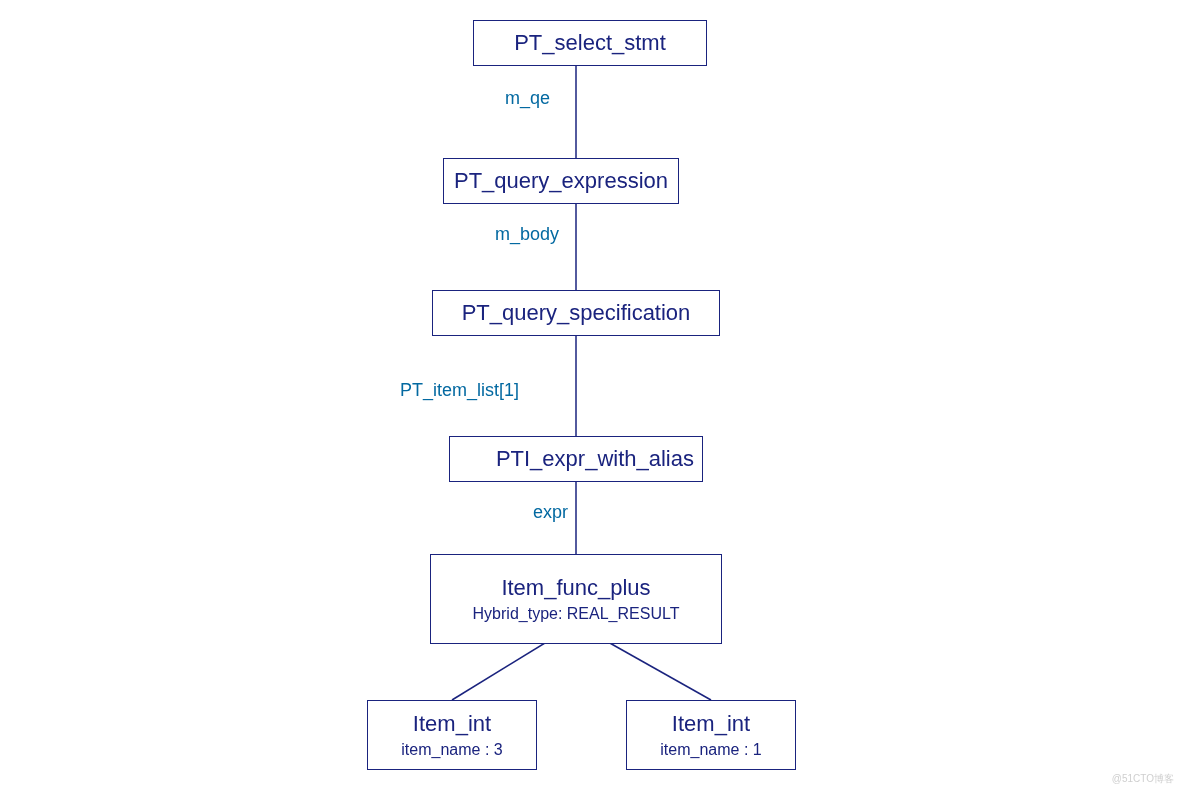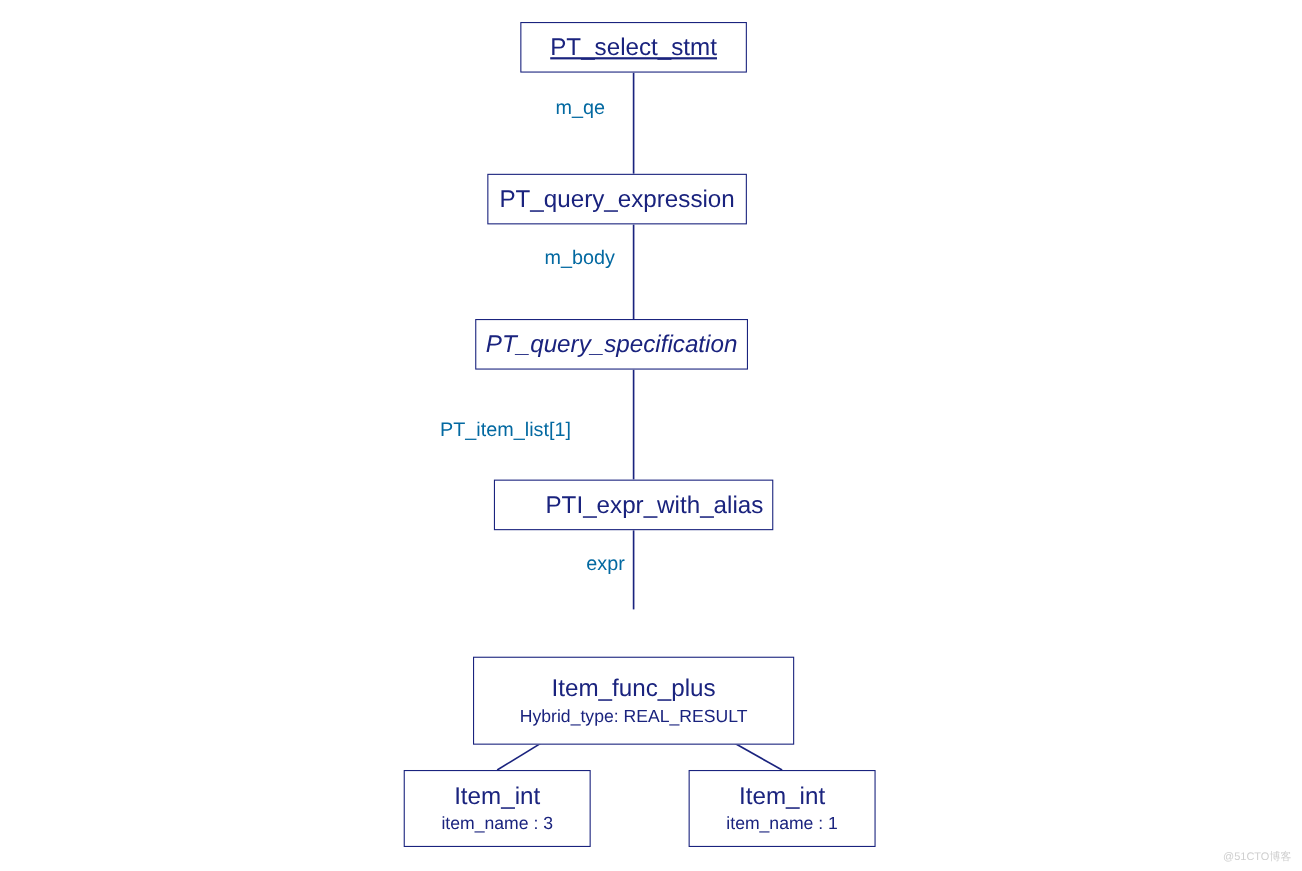--- a/index.html
+++ b/index.html
@@ -66,45 +66,45 @@
   <g stroke="#1a237e" stroke-width="1.5" fill="none">
     <line x1="576" y1="66" x2="576" y2="158"></line>
     <line x1="576" y1="204" x2="576" y2="290"></line>
     <line x1="576" y1="336" x2="576" y2="436"></line>
     <line x1="576" y1="482" x2="576" y2="554"></line>
     <line x1="576" y1="624" x2="452" y2="700"></line>
     <line x1="576" y1="624" x2="711" y2="700"></line>
   </g>
 </svg>
 
-<div class="node" style="left:473px; top:20px; width:206px; height:46px;text-decoration:underline;">
+<div class="node" style="left:473px; top:20px; width:234px; height:46px;">
   <span class="title">PT_select_stmt</span>
 </div>
 
 <div class="edge-label" style="left:505px; top:88px;">m_qe</div>
 
 <div class="node" style="left:443px; top:158px; width:236px; height:46px;">
   <span class="title">PT_query_expression</span>
 </div>
 
 <div class="edge-label" style="left:495px; top:224px;">m_body</div>
 
-<div class="node" style="left:432px; top:290px; width:248px; height:46px;font-style:italic;">
+<div class="node" style="left:432px; top:290px; width:288px; height:46px;">
   <span class="title">PT_query_specification</span>
 </div>
 
 <div class="edge-label" style="left:400px; top:380px;">PT_item_list[1]</div>
 
 <div class="node" style="left:449px; top:436px; width:254px; height:46px;align-items:flex-end;">
   <span class="title">PTI_expr_with_alias</span>
 </div>
 
 <div class="edge-label" style="left:533px; top:502px;">expr</div>
 
-<div class="node" style="left:430px; top:554px; width:292px; height:80px;margin-top:43px;">
+<div class="node" style="left:430px; top:554px; width:292px; height:90px;">
   <span class="title">Item_func_plus</span>
   <span class="sub">Hybrid_type: REAL_RESULT</span>
 </div>
 
 <div class="node" style="left:367px; top:700px; width:170px; height:70px;">
   <span class="title">Item_int</span>
   <span class="sub">item_name : 3</span>
 </div>
 
 <div class="node" style="left:626px; top:700px; width:170px; height:70px;">

